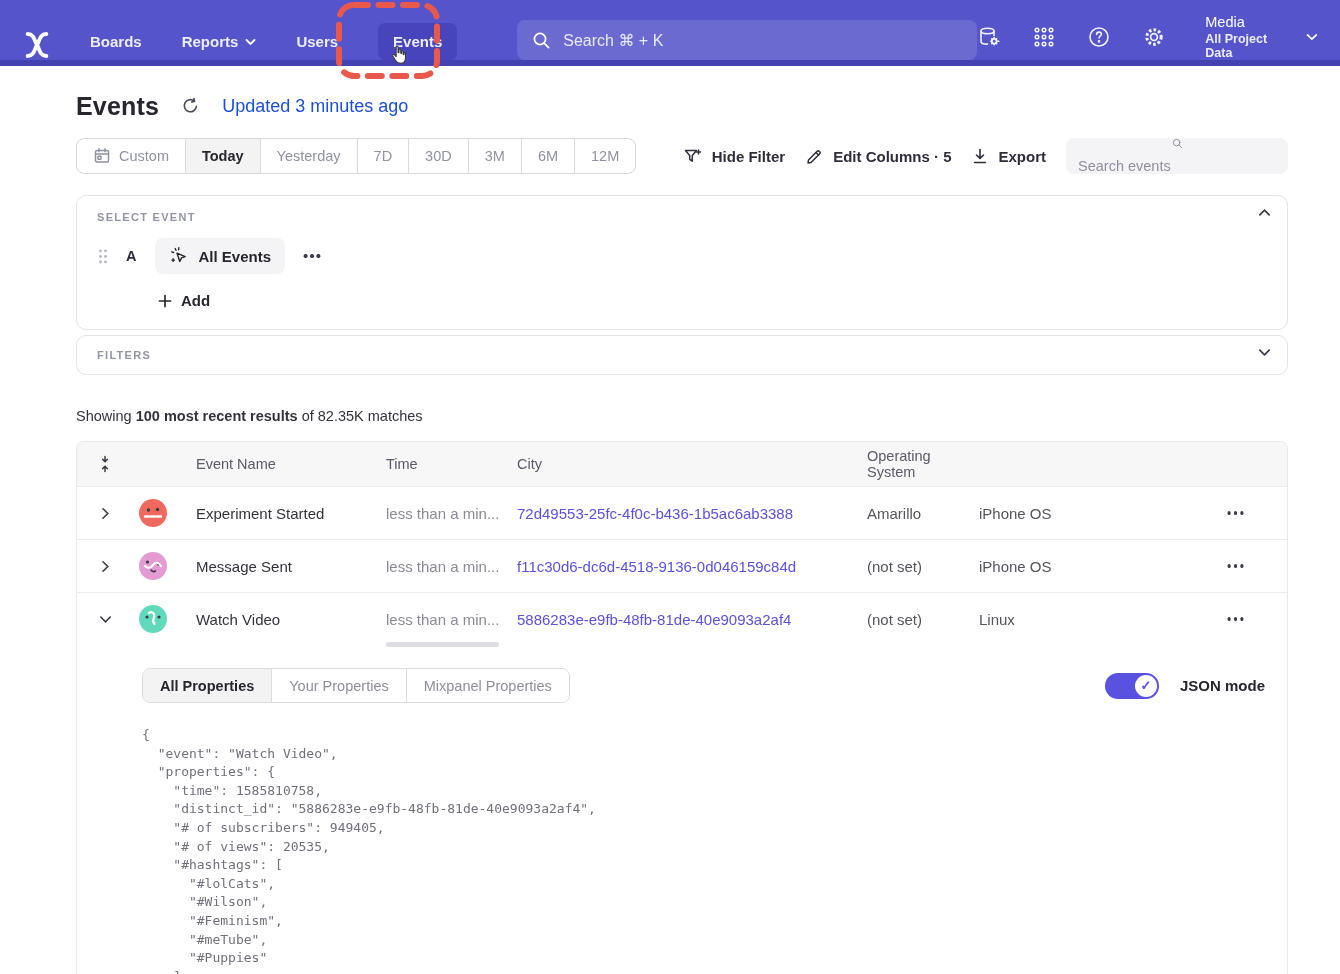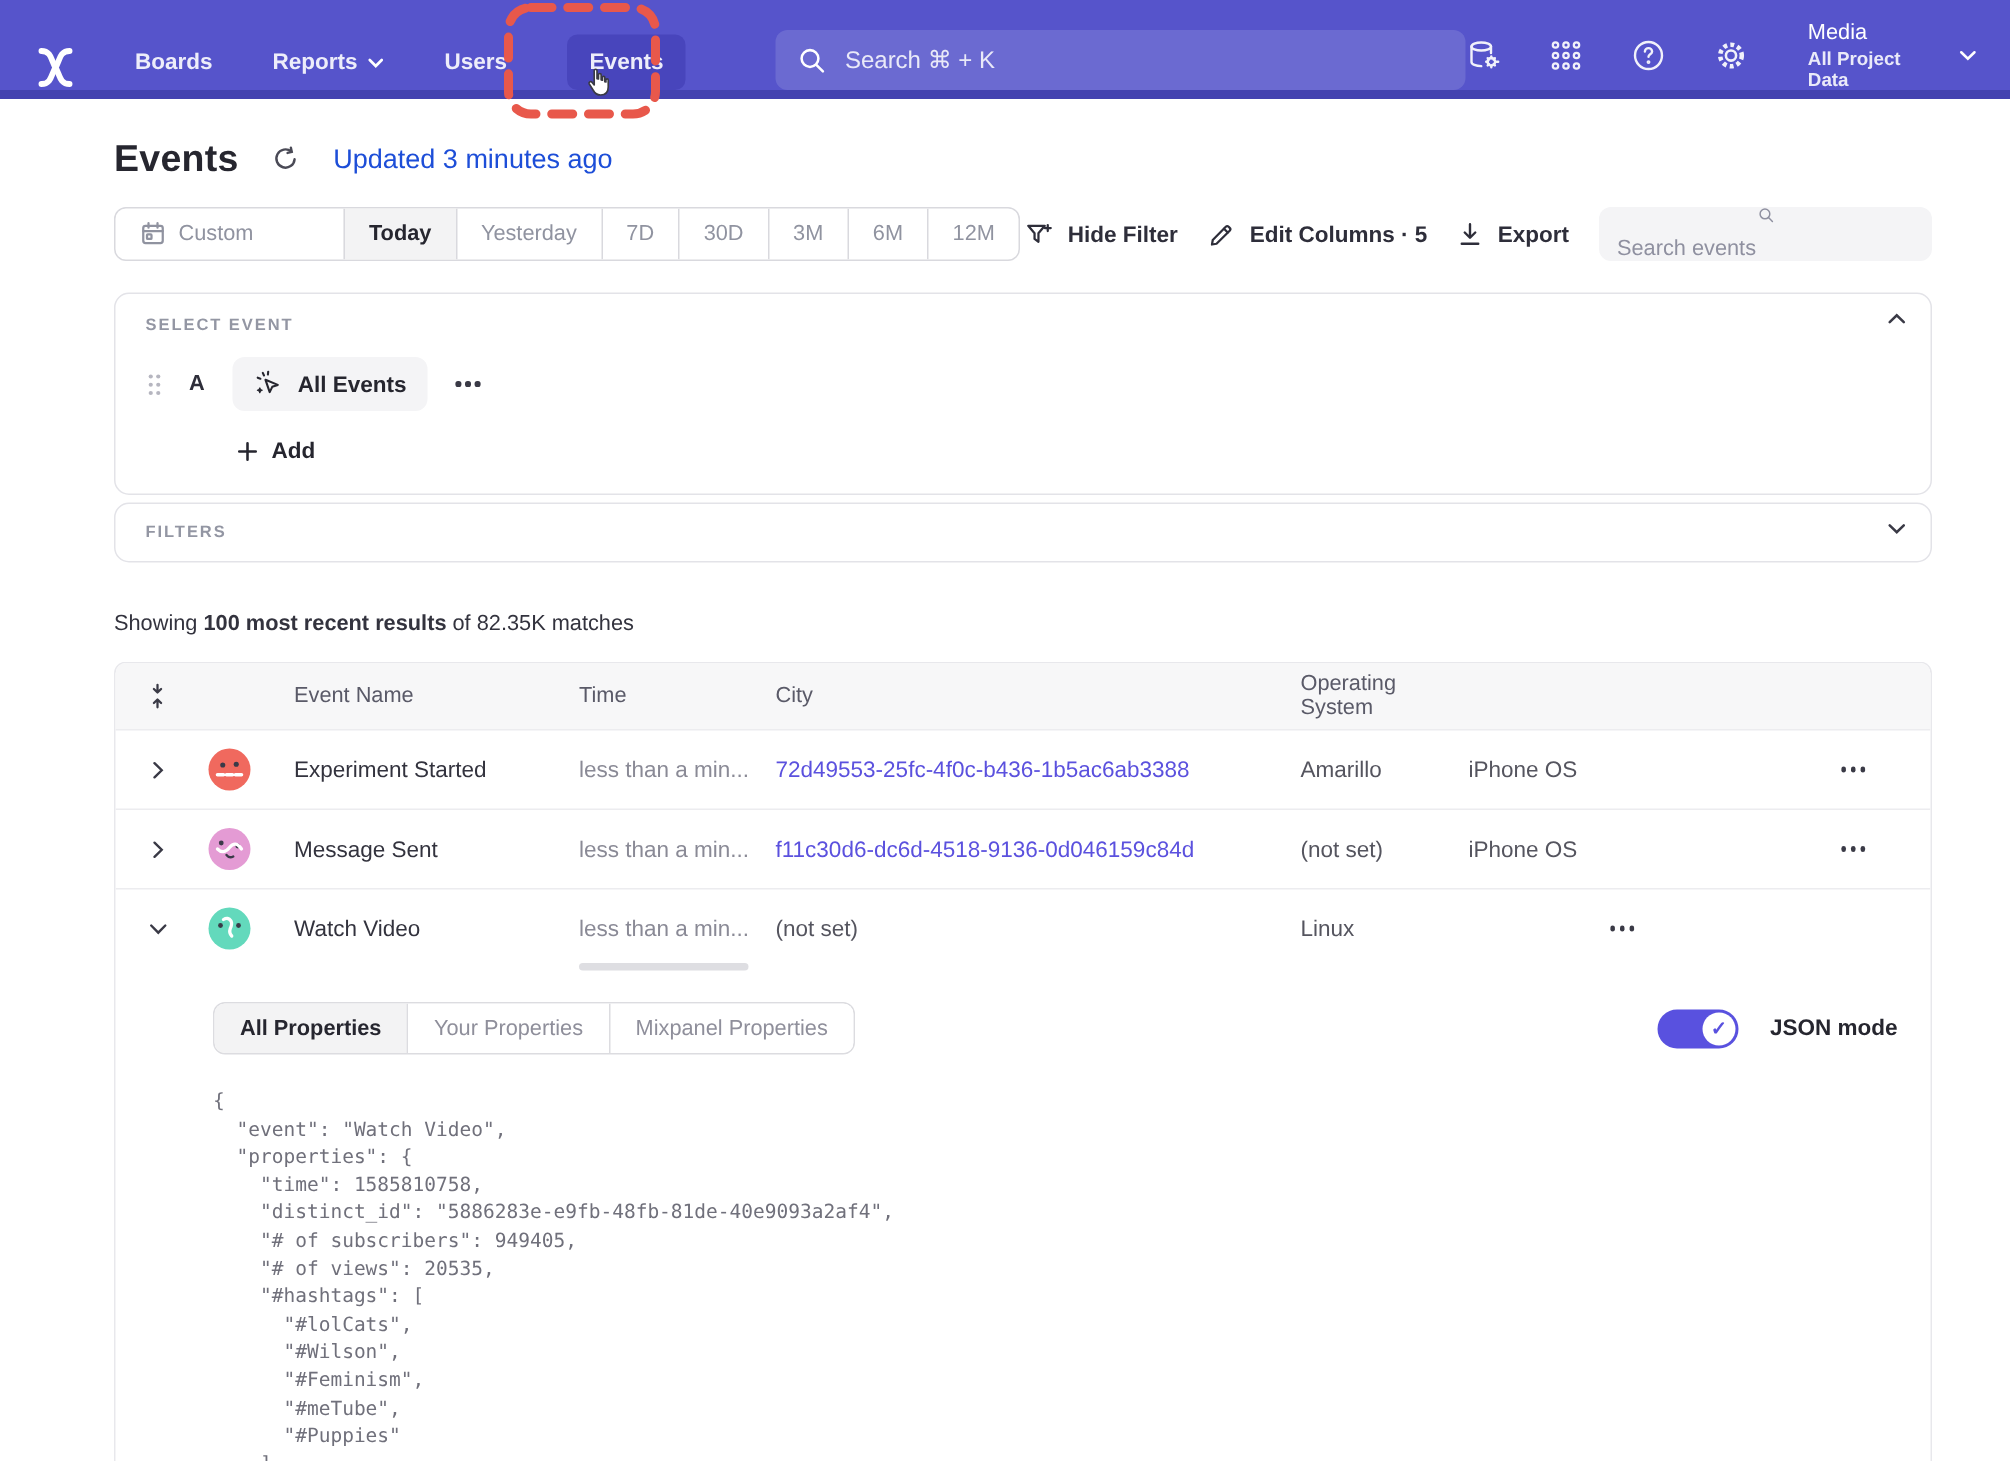--- a/index.html
+++ b/index.html
@@ -33,21 +33,21 @@
   .title-row { display:flex; align-items:center; gap:22px; }
   .page-title { font-size:25px; font-weight:700; letter-spacing:.2px; color:#26262F; }
   .updated { font-size:18px; color:#1d4ed8; }
   .icon-btn { background:none; border:none; cursor:pointer; display:flex; align-items:center; }
 
   .controls { display:flex; align-items:center; margin-top:17px; }
   .seg { display:flex; border:1px solid #D9D9DE; border-radius:8px; height:36px; overflow:hidden; background:#fff; }
   .seg-item { display:flex; align-items:center; gap:8px; padding:0 16px; font-size:14.5px;
               color:#9093A0; border-left:1px solid #D9D9DE; cursor:pointer; white-space:nowrap; }
   .seg-item:first-child { border-left:none; }
-  .seg-item.selected { background:#F3F3F4; color:#26262F; font-weight:700;margin-left:44px; }
+  .seg-item.selected { background:#F3F3F4; color:#26262F; font-weight:700; }
   .ctr-right { margin-left:auto; display:flex; align-items:center; gap:20px; }
   .tool-btn { display:flex; align-items:center; gap:9px; font-size:15px; font-weight:600;
               color:#2E2E3A; background:none; border:none; cursor:pointer; white-space:nowrap; }
   .search-events { width:222px; height:36px; background:#F4F4F6; border-radius:8px; border:none;
                    display:flex; align-items:center; gap:9px; padding:0 12px;flex-direction:column; }
   .search-events input { border:none; background:transparent; outline:none; font-size:14.5px;
                          width:100%; font-family:inherit; color:#2E2E3A; }
   .search-events input::placeholder { color:#8F90A0; }
 
   .card { border:1px solid #E3E3E8; border-radius:10px; padding:15px 20px; position:relative; }
@@ -386,20 +386,21 @@
       </button>
       <span class="avatar" style="background: rgb(99, 217, 188);">
         <svg width="28" height="28" viewBox="0 0 28 28">
             <circle cx="8" cy="12" r="1.6" fill="#3A3A48"></circle>
             <circle cx="20" cy="12" r="1.6" fill="#3A3A48"></circle>
             <path d="M10 8 q3-2 5 1 q1 2-.5 5 q-1 3 1 5" stroke="#fff" stroke-width="2.2" stroke-linecap="round" fill="none"></path>
           </svg>
       </span>
       <span class="c-event">Watch Video</span>
       <span class="c-time">less than a min...</span>
+      <a class="c-link">5886283e-e9fb-48fb-81de-40e9093a2af4</a>
       <span class="c-dim">(not set)</span>
       <span class="c-dim">Linux</span>
       <span class="more-dots cell-center">
           <span class="dots"></span>
         </span>
     </div>
 
     <div class="detail">
       <span class="scroll-thumb"></span>
       <div class="detail-top">

